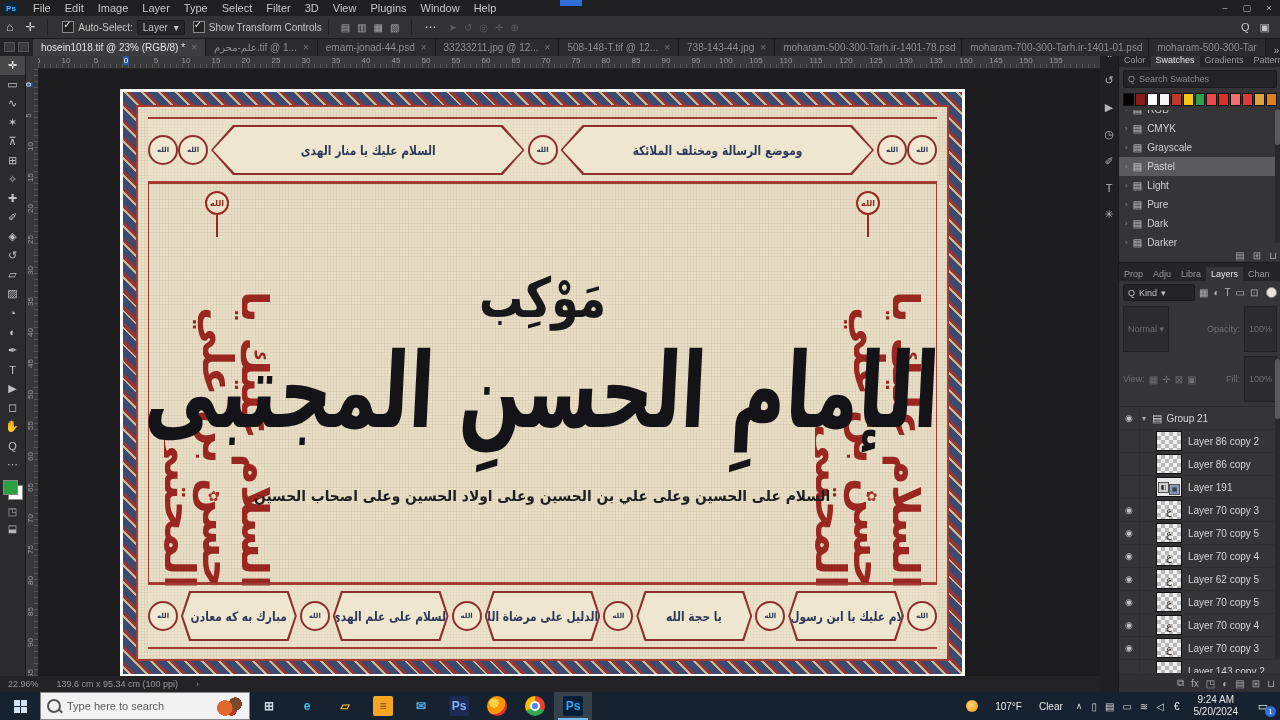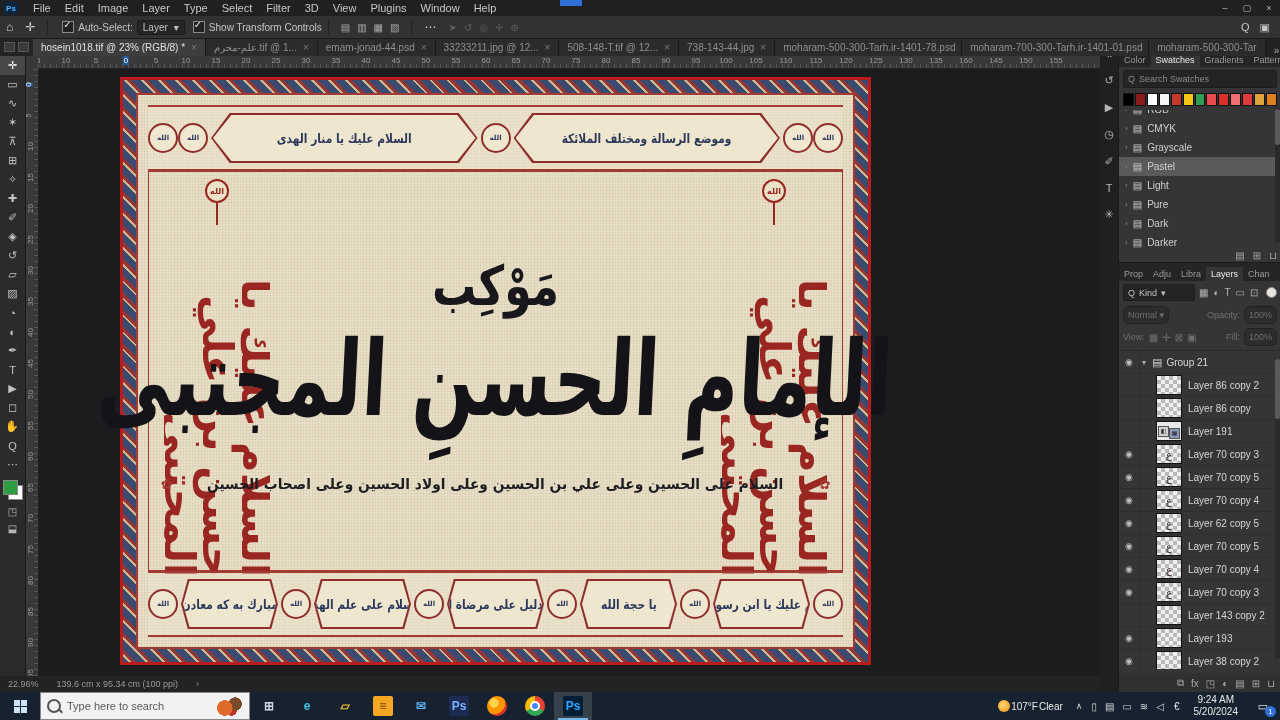--- a/index.html
+++ b/index.html
@@ -55,21 +55,21 @@
   #hruler{position:absolute;left:38px;top:56px;width:1062px;height:12px;background:#39393b;border-bottom:1px solid #222;overflow:hidden;z-index:24;
           background-image:repeating-linear-gradient(90deg,#55555a 0 1px,transparent 1px 6px);background-position:0 8px;background-size:100% 4px;background-repeat:no-repeat;}
   #vruler{position:absolute;left:25px;top:68px;width:13px;height:608px;background:#39393b;border-right:1px solid #222;overflow:hidden;z-index:24;
           background-image:repeating-linear-gradient(0deg,#55555a 0 1px,transparent 1px 6px);background-position:9px 0;background-size:4px 100%;background-repeat:no-repeat;}
   .htick{position:absolute;top:0;font-size:8px;color:#9a9a9a;transform:translateX(-50%);padding:0 1px;}
   .vtick{position:absolute;left:1px;font-size:8px;color:#9a9a9a;transform:rotate(-90deg);transform-origin:center;}
   .tick-zero{background:#265a9b;color:#fff;}
 
   
   #canvasarea{position:absolute;left:38px;top:68px;width:1062px;height:608px;background:#1c1c1e;overflow:hidden;z-index:10;}
-  #banner{position:absolute;left:82px;top:9px;width:751px;height:588px;background:#b91c1c;}
+  #banner{position:absolute;left:82px;top:21px;width:845px;height:588px;background:#ffffff;}
   #banner-border{position:absolute;inset:3px;background:
       repeating-linear-gradient(45deg,#3c4a70 0 4px,#c9b98f 4px 6px,#963436 6px 9px,#3c4a70 9px 12px);}
   #banner-field{position:absolute;inset:16px;background:#e9dfc6;
       background-image:repeating-linear-gradient(0deg,rgba(90,70,40,.06) 0 1px,transparent 1px 3px),
                        repeating-linear-gradient(90deg,rgba(90,70,40,.06) 0 1px,transparent 1px 3px);
       border:2px solid #a23b34;}
   .band{position:absolute;left:10px;right:10px;height:62px;display:flex;align-items:center;
         border-top:2px solid #a23b34;border-bottom:2px solid #a23b34;background:rgba(240,231,208,.45);}
   #band-top{top:10px;}
   #band-bottom{bottom:10px;}
@@ -125,21 +125,21 @@
   .pfooter{position:absolute;bottom:2px;right:4px;display:flex;gap:8px;font-size:10px;color:#a8a8a8;}
   .vscroll{position:absolute;right:1px;width:5px;background:#2a2a2c;border-radius:3px;}
   .vthumb{position:absolute;left:0;width:5px;background:#5a5a5c;border-radius:3px;}
 
   
   #filterrow{display:flex;align-items:center;gap:4px;padding:3px 4px;}
   #kindbox{flex:0 0 62px;display:flex;align-items:center;gap:4px;background:#242426;border:1px solid #1c1c1c;border-radius:2px;height:15px;font-size:9px;color:#c0c0c0;padding:0 4px;}
   .ficon{font-size:10px;color:#b0b0b0;}
   #ftoggle{margin-left:auto;width:9px;height:9px;border-radius:50%;background:#e8e4e0;border:1px solid #888;}
   #blendrow,#lockrow{display:flex;align-items:center;gap:4px;padding:2px 4px;font-size:9px;color:#6f6f6f;}
-  .dbox{background:#2c2c2e;border:1px solid #222;border-radius:6px;padding:3px 4px;color:#6f6f6f;}
+  .dbox{background:#2c2c2e;border:1px solid #222;border-radius:0;padding:17px 4px;color:#6f6f6f;}
   #lockrow .ficon{color:#6f6f6f;}
   #layerlist{position:relative;height:318px;overflow:hidden;margin-top:2px;border-top:1px solid #2a2a2c;}
   .lrow{height:22px;display:flex;align-items:center;border-bottom:1px solid #2e2e30;font-size:10px;color:#d6d6d6;}
   .leye{width:20px;text-align:center;font-size:9px;color:#c0c0c0;border-right:1px solid #2e2e30;align-self:stretch;display:flex;align-items:center;justify-content:center;}
   .lindent{width:14px;}
   .lthumb{width:24px;height:18px;margin:0 6px 0 2px;border:1px solid #111;position:relative;flex:0 0 auto;
      background-image:linear-gradient(45deg,#b9b9b9 25%,transparent 25%,transparent 75%,#b9b9b9 75%),
                       linear-gradient(45deg,#b9b9b9 25%,#efefef 25%,#efefef 75%,#b9b9b9 75%);
      background-size:8px 8px;background-position:0 0,4px 4px;background-color:#efefef;}
   .lthumb .tglyph{position:absolute;inset:0;display:flex;align-items:center;justify-content:center;font-size:10px;color:#3a2a20;font-family:"DejaVu Sans",sans-serif;}
@@ -167,21 +167,21 @@
   #tb-search-art{width:26px;height:20px;background:radial-gradient(circle at 30% 60%,#e06a2b 0 35%,transparent 36%),radial-gradient(circle at 70% 40%,#7a4b2a 0 30%,transparent 31%),radial-gradient(circle at 55% 70%,#c2342c 0 28%,transparent 29%);}
   #tb-apps{display:flex;height:28px;}
   .tb-app{width:38px;height:28px;display:flex;align-items:center;justify-content:center;position:relative;}
   .tb-app .tile{width:20px;height:20px;display:flex;align-items:center;justify-content:center;font-size:12px;font-weight:bold;border-radius:2px;}
   .tb-app.active{background:rgba(255,255,255,.14);}
   .tb-app.active:after{content:"";position:absolute;left:4px;right:4px;bottom:0;height:2px;background:#76b9ed;}
   [data-name="chrome-icon"] .tile{border-radius:50%;background:conic-gradient(#ea4335 0 120deg,#34a853 120deg 240deg,#fbbc05 240deg 360deg);position:relative;}
   [data-name="chrome-icon"] .tile:after{content:"";position:absolute;left:5px;top:5px;width:10px;height:10px;border-radius:50%;background:#4285f4;border:2px solid #fff;box-sizing:border-box;}
   [data-name="firefox-icon"] .tile{border-radius:50%;background:radial-gradient(circle at 35% 35%,#ffd24c 0 25%,#ff9500 26% 60%,#e3322b 61% 100%);}
   #tb-right{margin-left:auto;display:flex;align-items:center;height:28px;}
-  #tb-weather{display:flex;align-items:center;gap:1px;padding:0 8px;font-size:10px;color:#e8e8e8;}
+  #tb-weather{display:flex;align-items:center;gap:17px;padding:0 8px;font-size:10px;color:#e8e8e8;}
   #weather-icon{width:12px;height:12px;border-radius:50%;background:radial-gradient(circle at 40% 40%,#ffd76b,#f0901e);}
   .tray-chev{color:#d0d0d0;font-size:9px;padding:0 5px;}
   .tray-icon{color:#d8d8d8;font-size:10px;padding:0 4px;}
   #tb-lang{color:#e8e8e8;font-size:10px;padding:0 6px;}
   #tb-clock{display:flex;flex-direction:column;align-items:center;justify-content:center;font-size:10px;color:#e8e8e8;line-height:12px;padding:0 8px;}
   #tb-notif{width:34px;height:28px;display:flex;align-items:center;justify-content:center;position:relative;color:#e0e0e0;font-size:11px;}
   #notif-badge{position:absolute;right:4px;bottom:3px;min-width:11px;height:11px;border-radius:6px;background:#2f6fd8;color:#fff;font-size:8px;line-height:11px;text-align:center;}
 </style>
 </head>
 <body>

